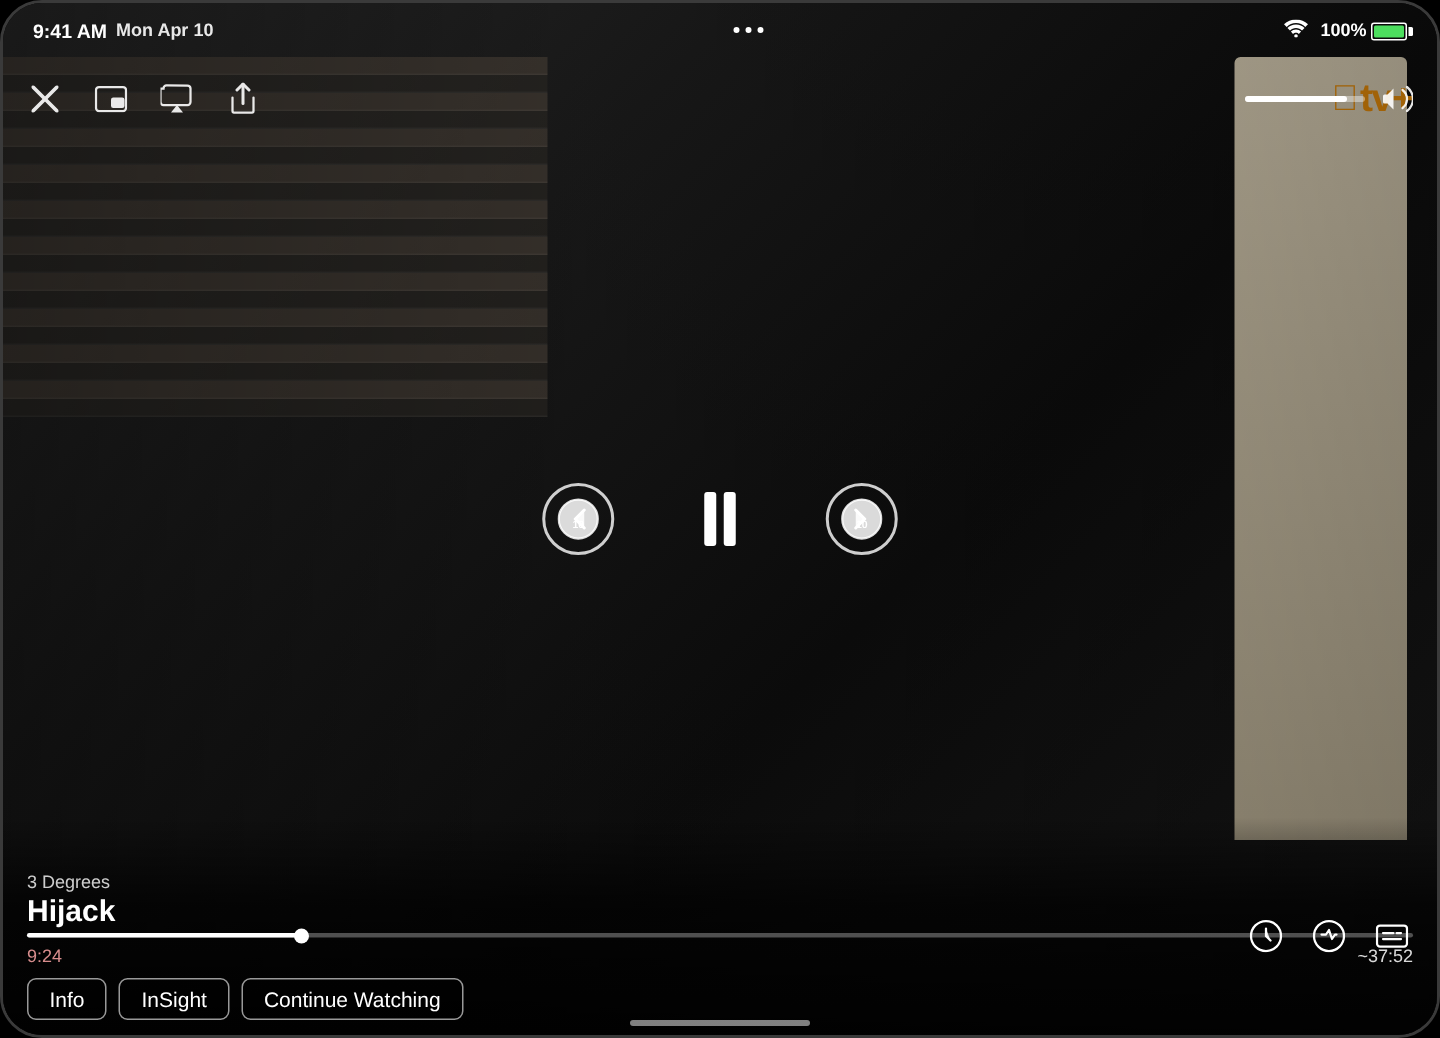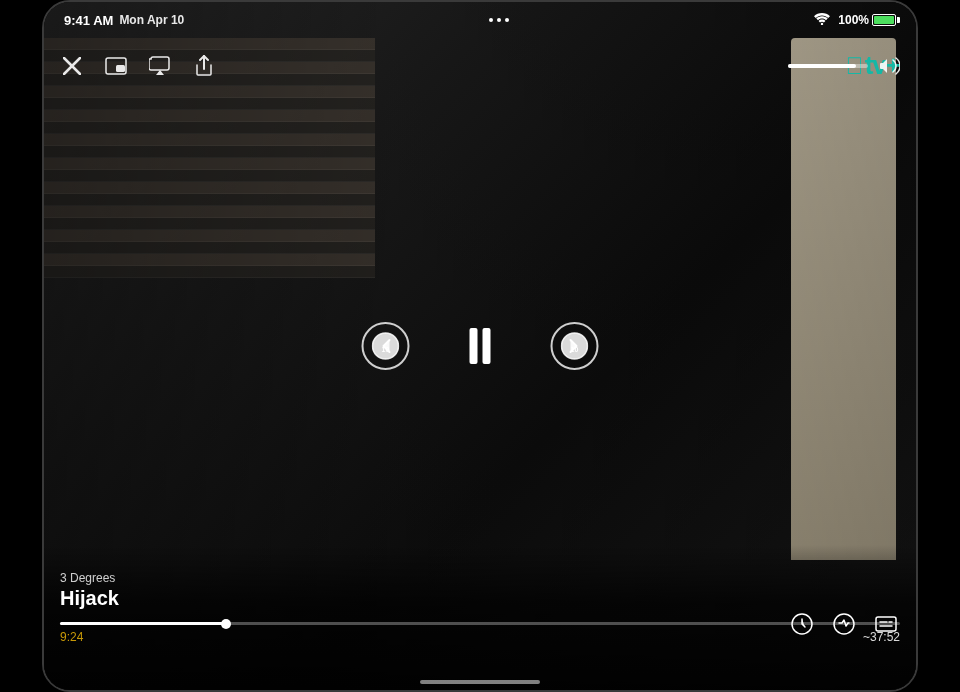--- a/index.html
+++ b/index.html
@@ -9,21 +9,21 @@
       height: 692px;
       background: #000;
       font-family: -apple-system, BlinkMacSystemFont, 'Helvetica Neue', Helvetica, Arial, sans-serif;
       overflow: hidden;
       display: flex;
       align-items: center;
       justify-content: center;
     }
 
     .device-frame {
-      width: 876px;
+      width: 960px;
       height: 692px;
       background: #1a1a1a;
       border-radius: 28px;
       overflow: hidden;
       position: relative;
       border: 2px solid #3a3a3a;
     }
 
     
     .status-bar {
@@ -66,21 +66,21 @@
       gap: 8px;
       font-size: 12px;
     }
 
     .wifi-icon {
       font-size: 14px;
     }
 
     .battery-container {
       display: flex;
-      align-items: center;
+      align-items: flex-end;
       gap: 3px;
     }
 
     .battery-text {
       font-size: 12px;
       font-weight: 600;
     }
 
     .battery-icon {
       width: 24px;
@@ -245,21 +245,21 @@
       color: #fff;
       font-size: 16px;
     }
 
     
     .appletv-logo {
       position: absolute;
       top: 48px;
       right: 16px;
       z-index: 50;
-      color: #14b8a6;
+      color: #a16207;
       font-size: 28px;
       font-weight: 700;
       letter-spacing: -1px;
       display: flex;
       align-items: center;
     }
 
     
     .center-controls {
       position: absolute;
@@ -324,21 +324,21 @@
       right: 0;
       height: 145px;
       background: linear-gradient(0deg, rgba(0,0,0,0.92) 0%, rgba(0,0,0,0.7) 60%, rgba(0,0,0,0) 100%);
       z-index: 40;
       padding: 0 16px;
     }
 
     
     .show-info {
       position: absolute;
-      bottom: 80px;
+      bottom: 70px;
       left: 16px;
       z-index: 50;
       color: #fff;
       margin-top: 28px;
     }
 
     .show-series {
       font-size: 12px;
       opacity: 0.8;
       font-weight: 400;
@@ -387,21 +387,21 @@
       border-radius: 50%;
     }
 
     .time-labels {
       display: flex;
       justify-content: space-between;
       margin-top: 5px;
     }
 
     .time-current {
-      color: #eab308;
+      color: #fca5a5;
       font-size: 12px;
       opacity: 0.85;
     }
 
     .time-remaining {
       color: #fff;
       font-size: 12px;
       opacity: 0.85;
     }
 
@@ -646,16 +646,21 @@
     <div class="progress-bar-track">
       <div class="progress-bar-fill" style="width: 19.8%;"></div>
       <div class="progress-bar-dot" style="left: calc(19.8% - 5px);"></div>
     </div>
     <div class="time-labels">
       <span class="time-current">9:24</span>
       <span class="time-remaining">~37:52</span>
     </div>
   </div>
 
+  <div class="bottom-action-btns">
+    <button class="action-btn">Info</button>
+    <button class="action-btn">InSight</button>
+    <button class="action-btn">Continue Watching</button>
+  </div>
 
   <div class="home-indicator"></div>
 
 </div>
 
 </body></html>

